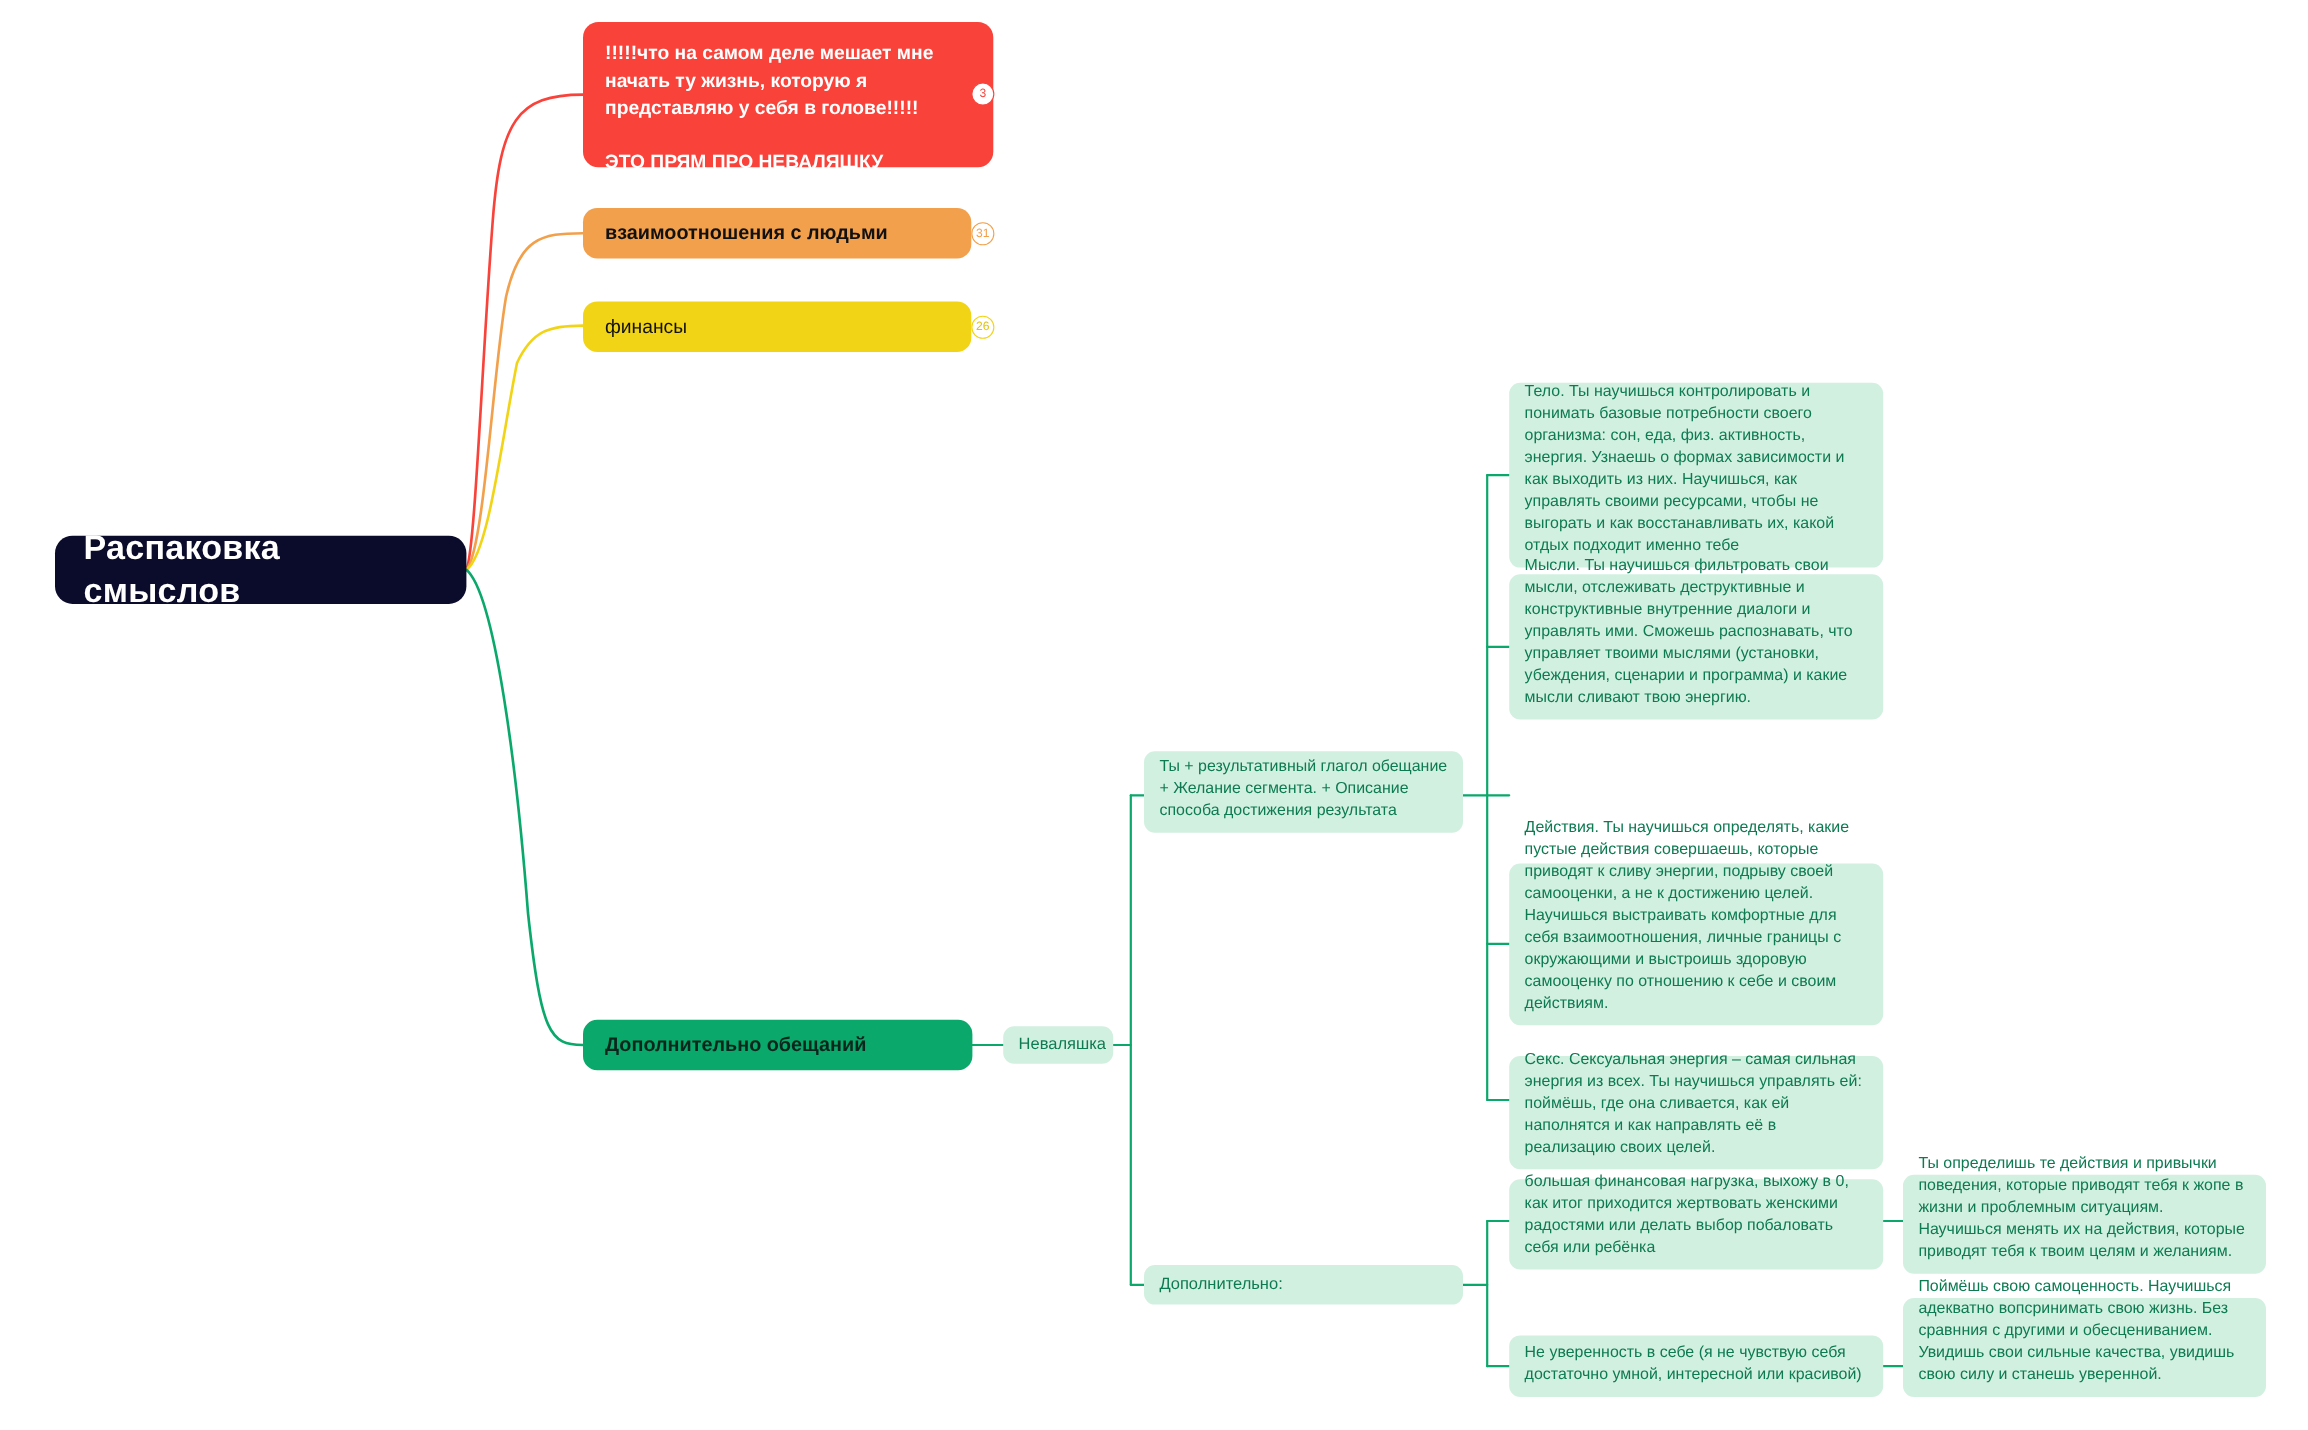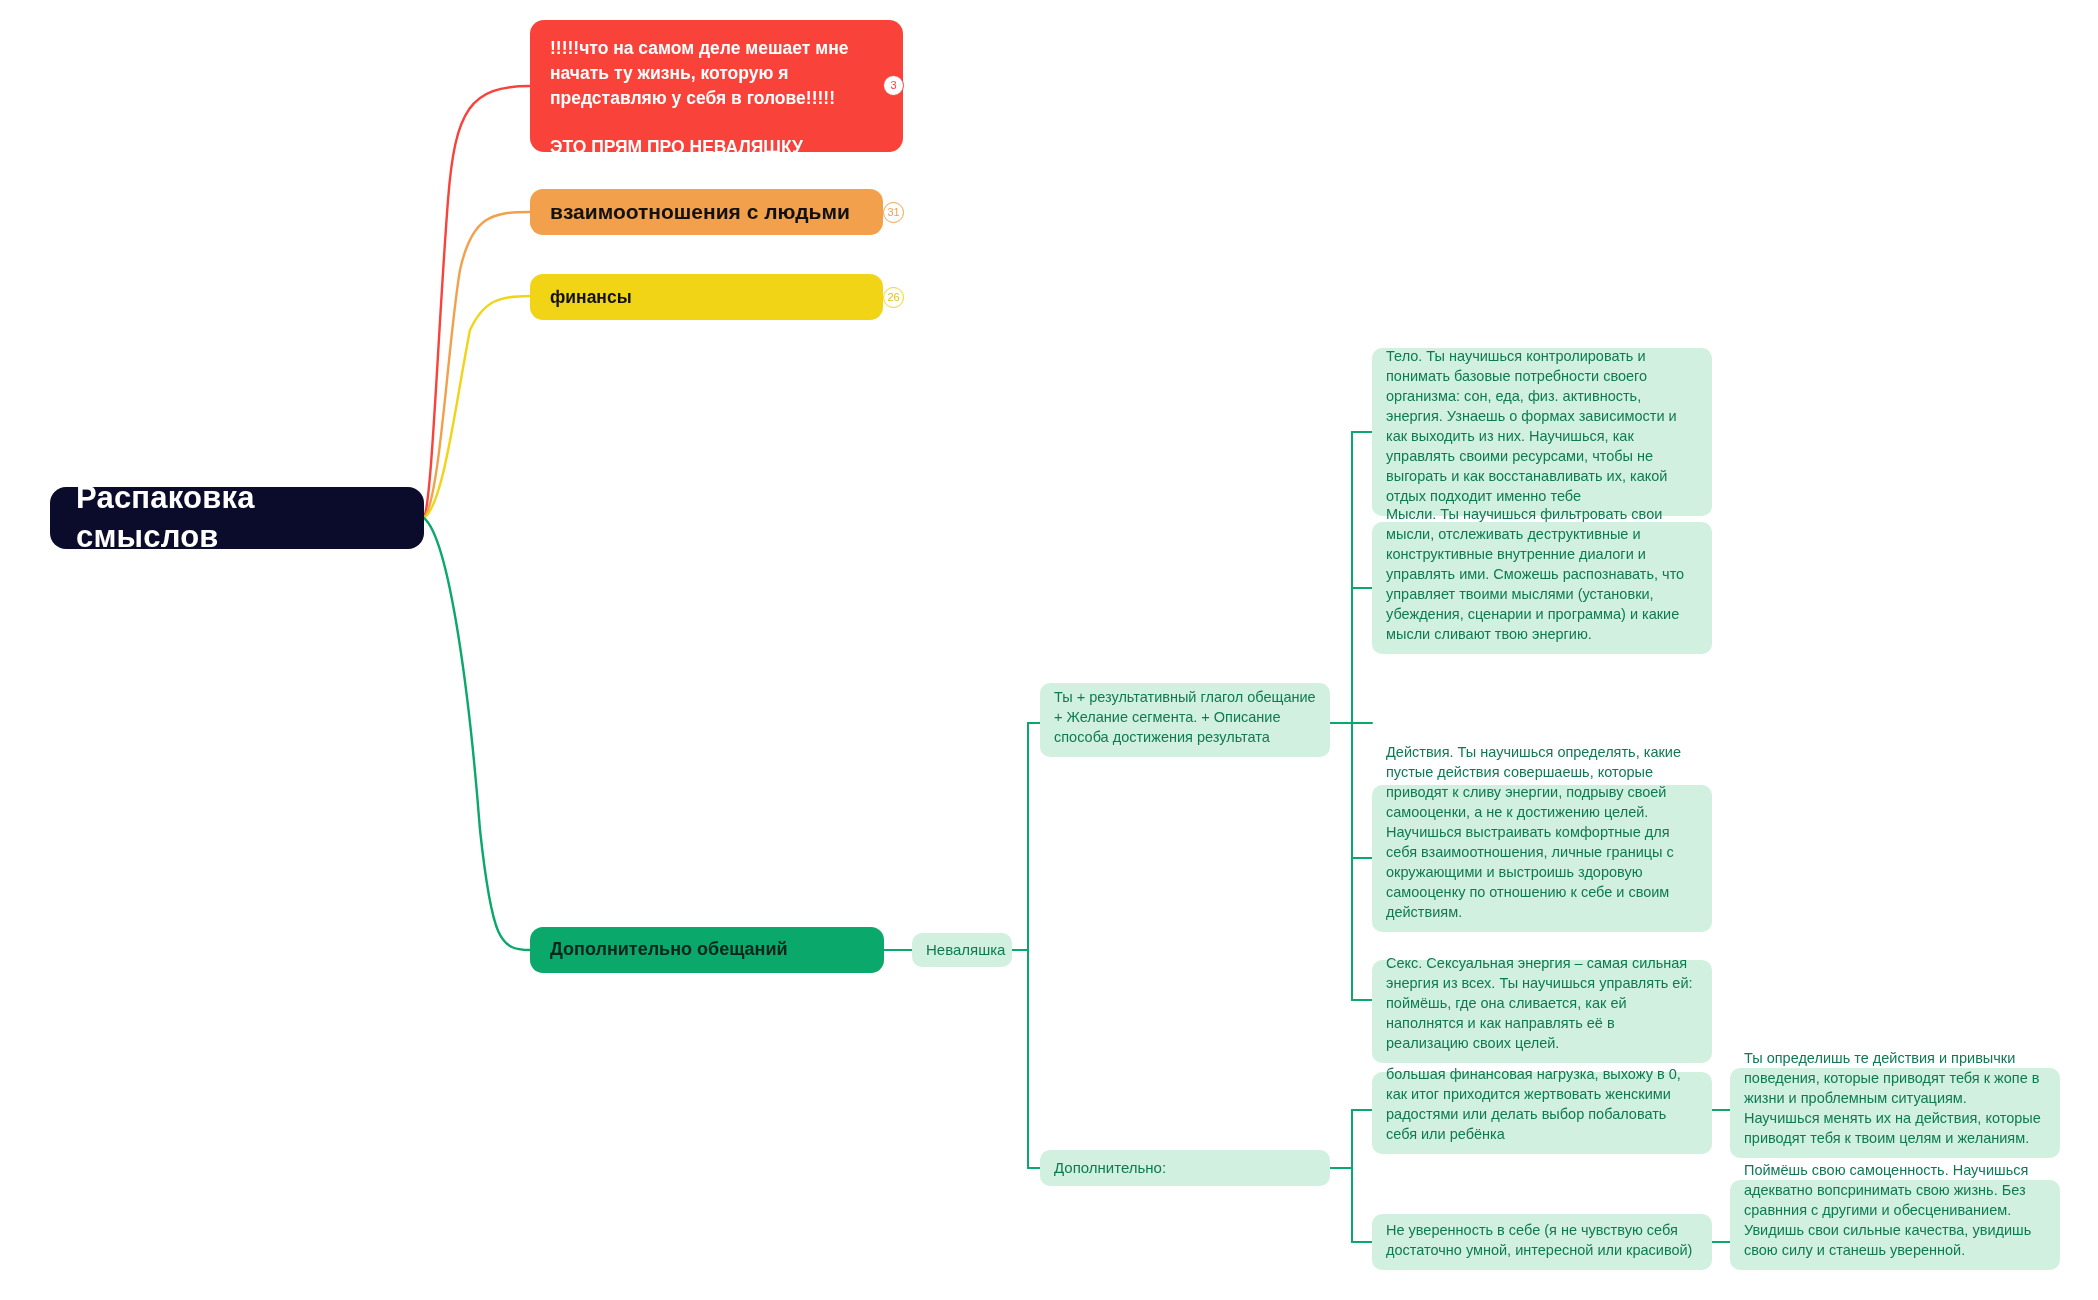--- a/index.html
+++ b/index.html
@@ -69,35 +69,35 @@
   }
 
   
   .node.orange {
     background: #f2a04b;
     border-radius: 13px;
     padding: 13px 20px;
   }
   .node.orange .txt {
     color: #111111;
-    font-size: 21px;
+    font-size: 18px;
     font-weight: 700;
     line-height: 1.3;
   }
 
   
   .node.yellow {
     background: #f2d417;
     border-radius: 13px;
     padding: 13px 20px;
   }
   .node.yellow .txt {
     color: #111111;
     font-size: 17.5px;
-    font-weight: 700;
+    font-weight: 400;
     line-height: 1.3;
   }
 
   
   .node.green-solid {
     background: #0aa86a;
     border-radius: 13px;
     padding: 13px 20px;
   }
   .node.green-solid .txt {

